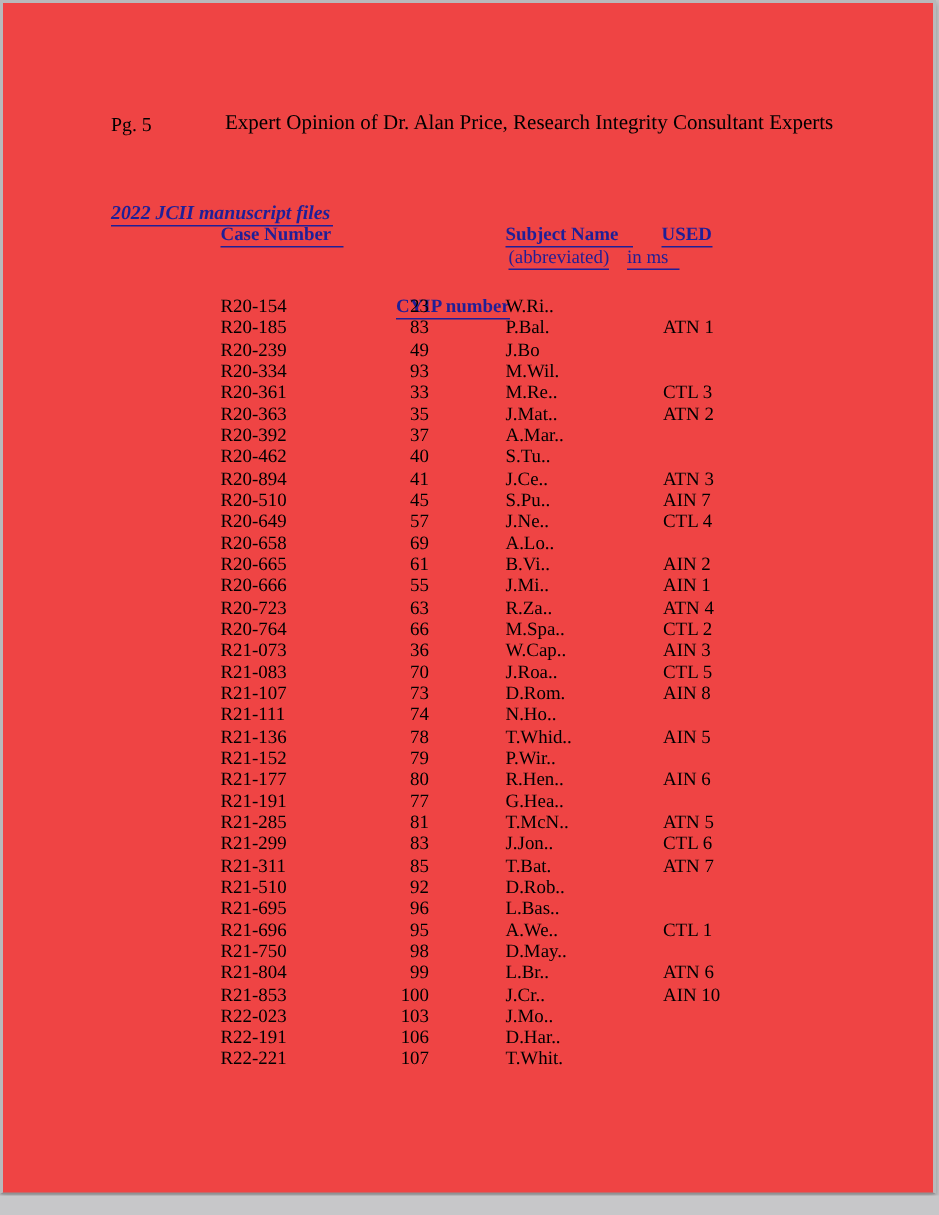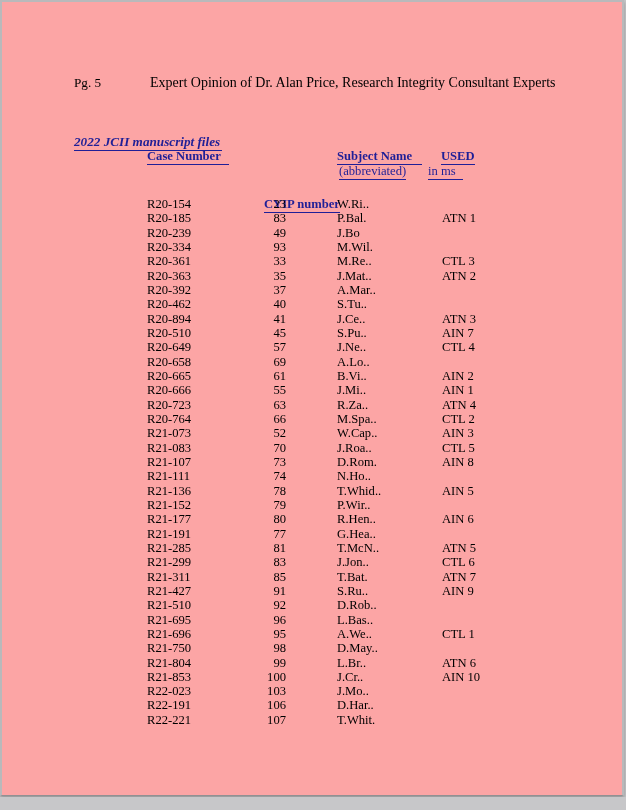--- a/index.html
+++ b/index.html
@@ -1,19 +1,19 @@
 <!DOCTYPE html>
 <html><head>
 <meta charset="utf-8">
 <style>
   html,body{margin:0;padding:0;background:#c7c7c9;width:626px;height:810px;overflow:hidden;}
   .page{
     position:absolute;top:0;left:0;
     width:620px;height:793px;
-    background:#fca5a5;
+    background:#ef4444;
     border:2px solid #b9b9bb;
     border-bottom:1px solid #919193;
     box-shadow:0 2px 4px rgba(0,0,0,.28);
     font-family:"Liberation Serif","DejaVu Serif",serif;
     color:#000;
   }
   .abs{position:absolute;white-space:pre;}
   .pg-label{top:73px;left:72px;font-size:13.2px;}
   .doc-header{top:73px;left:148px;font-size:14px;}
   .section-title{
@@ -24,21 +24,21 @@
   .navy{color:#1f1f97;}
   .hdr{font-size:12.6px;font-weight:bold;border-bottom:1px solid currentColor;}
   .hdr2{font-size:12.6px;font-weight:normal;border-bottom:1px solid currentColor;}
   .hl1{top:147px;}
   .hl2{top:162px;}
   .h-case{left:145px;padding-right:8px;}
   .h-cyip{left:262px;margin-top:48px;}
   .h-subj{left:335px;padding-right:10px;}
   .h-abbr{left:337px;}
   .h-used{left:439px;}
-  .h-inms{left:426px;padding-right:7px;}
+  .h-inms{left:416px;padding-right:7px;}
   .tbody{position:absolute;top:195px;left:0;width:100%;}
   .trow{position:relative;height:14.33px;font-size:12.6px;line-height:14.33px;}
   .trow span{position:absolute;white-space:pre;}
   .c-case{left:145px;}
   .c-cyip{left:244px;width:40px;text-align:right;}
   .c-subj{left:335px;text-align:center;}
   .c-used{left:440px;}
   .bottom-gap{position:absolute;left:0;top:797px;width:626px;height:13px;background:#c7c7c9;}
 </style>
 </head>
@@ -150,21 +150,21 @@
     <span class="c-used">ATN 4</span>
   </div>
       <div class="trow">
     <span class="c-case">R20-764</span>
     <span class="c-cyip">66</span>
     <span class="c-subj">M.Spa..</span>
     <span class="c-used">CTL 2</span>
   </div>
       <div class="trow">
     <span class="c-case">R21-073</span>
-    <span class="c-cyip">52</span>
+    <span class="c-cyip">36</span>
     <span class="c-subj">W.Cap..</span>
     <span class="c-used">AIN 3</span>
   </div>
       <div class="trow">
     <span class="c-case">R21-083</span>
     <span class="c-cyip">70</span>
     <span class="c-subj">J.Roa..</span>
     <span class="c-used">CTL 5</span>
   </div>
       <div class="trow">
@@ -215,26 +215,20 @@
     <span class="c-subj">J.Jon..</span>
     <span class="c-used">CTL 6</span>
   </div>
       <div class="trow">
     <span class="c-case">R21-311</span>
     <span class="c-cyip">85</span>
     <span class="c-subj">T.Bat.</span>
     <span class="c-used">ATN 7</span>
   </div>
       <div class="trow">
-    <span class="c-case">R21-427</span>
-    <span class="c-cyip">91</span>
-    <span class="c-subj">S.Ru..</span>
-    <span class="c-used">AIN 9</span>
-  </div>
-      <div class="trow">
     <span class="c-case">R21-510</span>
     <span class="c-cyip">92</span>
     <span class="c-subj">D.Rob..</span>
     <span class="c-used"></span>
   </div>
       <div class="trow">
     <span class="c-case">R21-695</span>
     <span class="c-cyip">96</span>
     <span class="c-subj">L.Bas..</span>
     <span class="c-used"></span>

